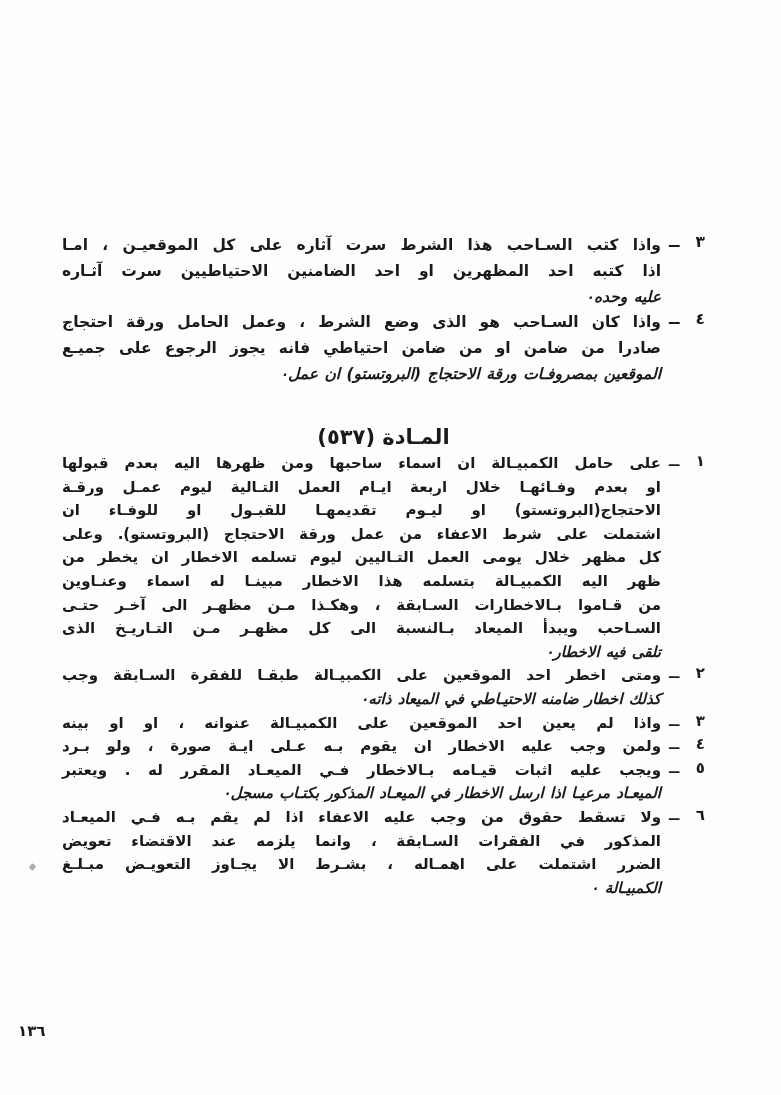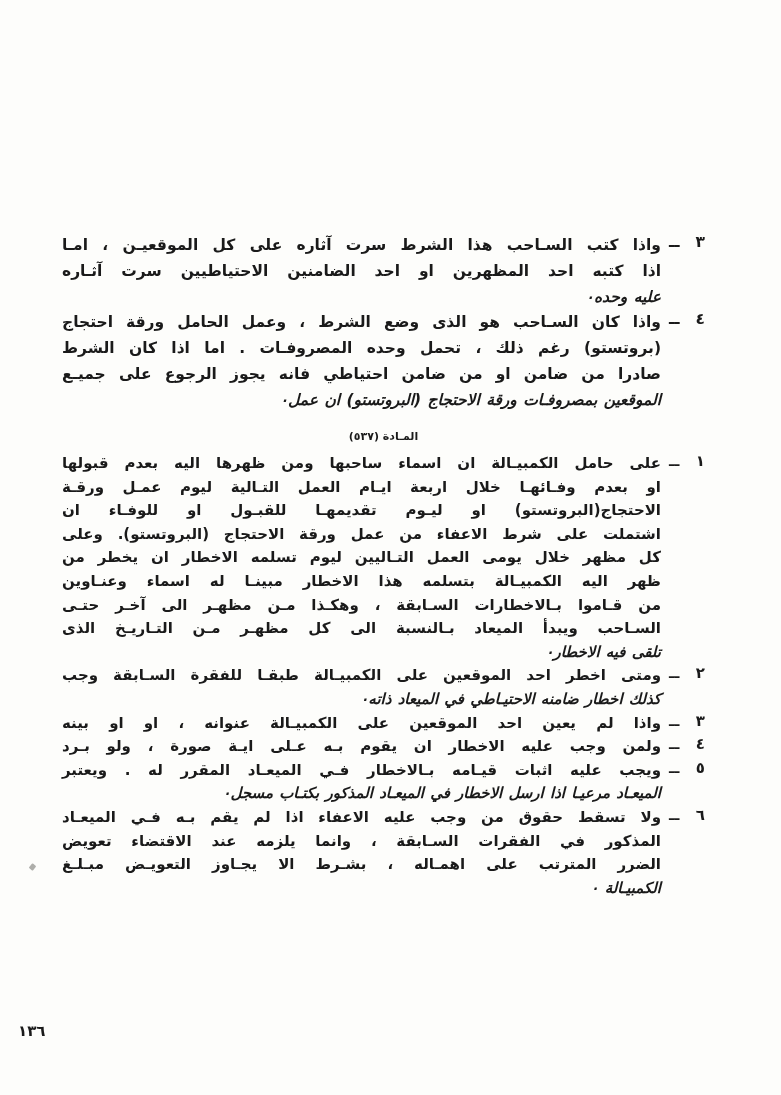--- a/index.html
+++ b/index.html
@@ -29,21 +29,21 @@
     font-size: 15.5px;
   }
   #top-items .line { line-height: 25.8px; }
   .article-heading {
     position: absolute;
     top: 426px;
     right: 76px;
     left: 62px;
     direction: rtl;
     text-align: center;
-    font-size: 11px;
+    font-size: 21px;
     line-height: 22px;
   }
   #article-items {
     top: 452px;
     font-size: 15px;
   }
   #article-items .line { line-height: 23.6px; }
   .item {
     display: flex;
     align-items: flex-start;
@@ -107,21 +107,20 @@
           <div class="line last">عليه وحده٠</div>
         </div>
       </div>
       <div class="item">
         <div class="num-cell">
           <span>٤</span>
           <span>ــ</span>
         </div>
         <div class="item-text">
           <div class="line">واذا كان السـاحب هو الذى وضع الشرط ، وعمل الحامل ورقة احتجاج</div>
-          <div class="line">(بروتستو) رغم ذلك ، تحمل وحده المصروفـات . اما اذا كان الشرط</div>
           <div class="line">صادرا من ضامن او من ضامن احتياطي فانه يجوز الرجوع على جميـع</div>
           <div class="line last">الموقعين بمصروفـات ورقة الاحتجاج (البروتستو) ان عمل٠</div>
         </div>
       </div>
     </div>
 
   <div class="article-heading">المـادة (٥٣٧)</div>
 
   <div class="content" id="article-items">
       <div class="item">
@@ -180,21 +179,21 @@
         </div>
       </div>
       <div class="item">
         <div class="num-cell">
           <span>٦</span>
           <span>ــ</span>
         </div>
         <div class="item-text">
           <div class="line">ولا تسقط حقوق من وجب عليه الاعفاء اذا لم يقم بـه فـي الميعـاد</div>
           <div class="line">المذكور في الفقرات السـابقة ، وانما يلزمه عند الاقتضاء تعويض</div>
-          <div class="line">الضرر المترتب على اهمـاله ، بشـرط الا يجـاوز التعويـض مبـلـغ</div>
+          <div class="line">الضرر اشتملت على اهمـاله ، بشـرط الا يجـاوز التعويـض مبـلـغ</div>
           <div class="line last">الكمبيـالة ٠</div>
         </div>
       </div>
     </div>
 
   <div class="speck"></div>
 
   <div class="page-number">١٣٦</div>
 
 </div>

